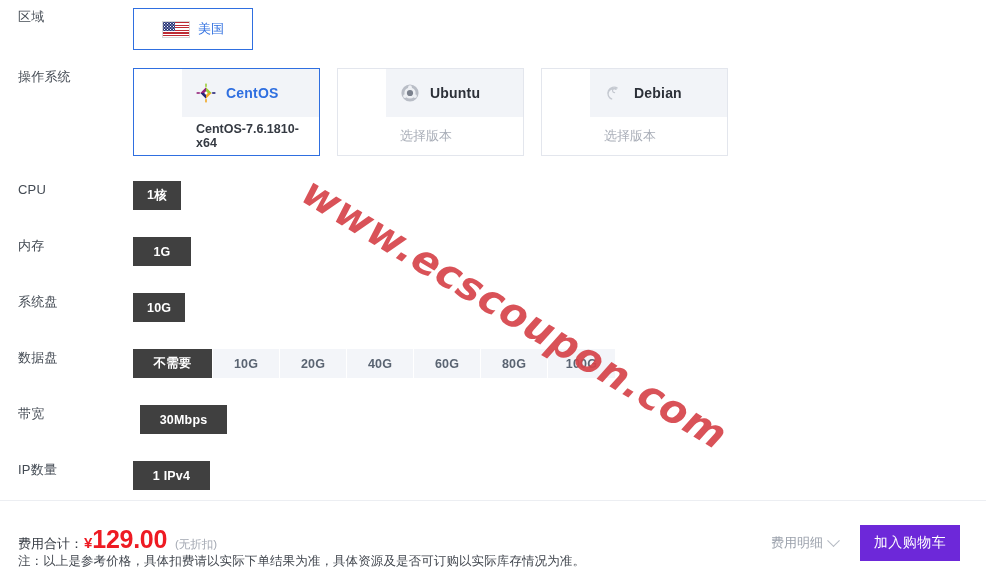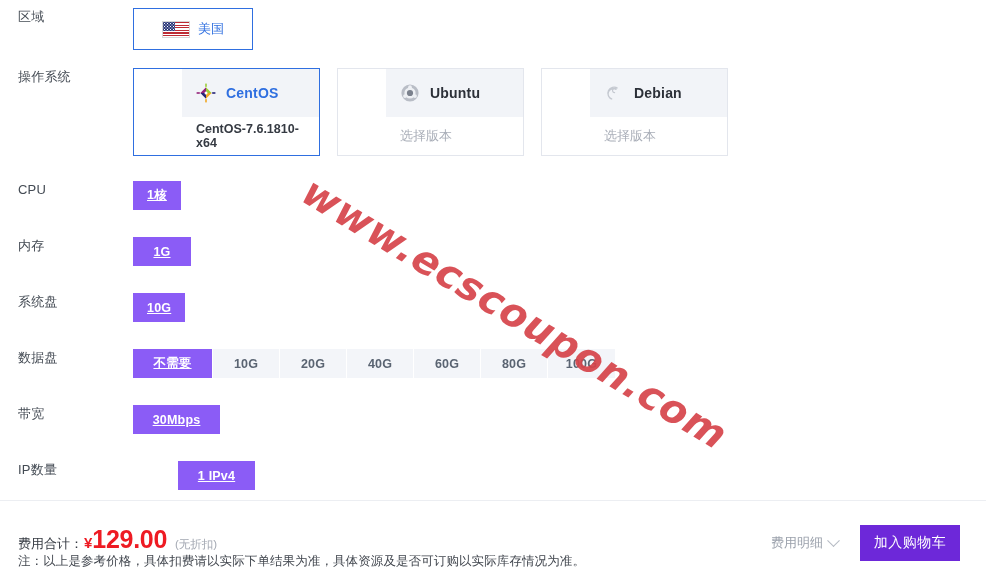--- a/index.html
+++ b/index.html
@@ -139,23 +139,22 @@
     justify-content: center;
     font-size: 12.5px;
     font-weight: bold;
     color: #5a6472;
     background: #f3f5f9;
     border-right: 1px solid #ffffff;
     letter-spacing: .2px;
   }
   .chip:last-child { border-right: 0; }
   .chip.active {
-    background: #8b5cf6;
+    background: #404040;
     color: #ffffff;
-    text-decoration: underline;
   }
   .chip.single { min-width: 0; }
 
   
   .watermark {
     position: absolute;
     left: 318px; top: 168px;
     font-family: "DejaVu Sans", sans-serif;
     font-size: 40px;
     font-style: italic;
@@ -354,28 +353,28 @@
         <div class="chip" style="min-width:67px;">40G</div>
         <div class="chip" style="min-width:67px;">60G</div>
         <div class="chip" style="min-width:67px;">80G</div>
         <div class="chip" style="min-width:67px;">100G</div>
       </div>
     </div>
 
     <div class="row" style="top:405px;">
       <div class="row-label">带宽</div>
       <div class="row-control chip-group">
-        <div class="chip active" style="min-width:87px;">30Mbps</div>
+        <div class="chip active" style="min-width:87px;margin-left:7px;">30Mbps</div>
       </div>
     </div>
 
     <div class="row" style="top:461px;">
       <div class="row-label">IP数量</div>
       <div class="row-control chip-group">
-        <div class="chip active" style="min-width:77px;margin-left:45px;">1 IPv4</div>
+        <div class="chip active" style="min-width:77px;">1 IPv4</div>
       </div>
     </div>
 
   </div>
 
   <div class="watermark">www.ecscoupon.com</div>
 
   <div class="footer">
     <div class="total-line">
       <span class="total-label">费用合计：</span>

